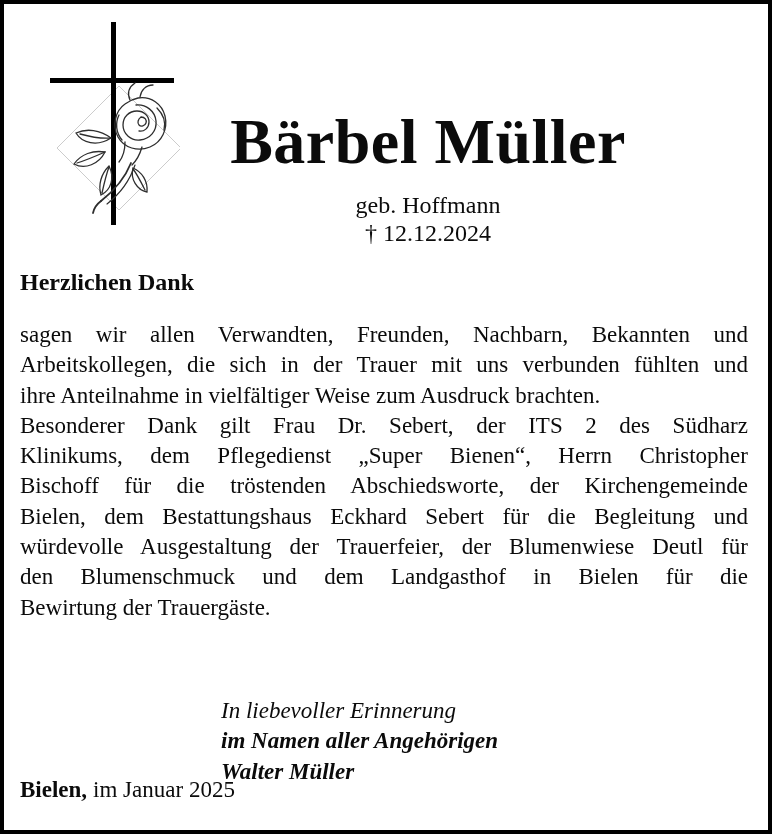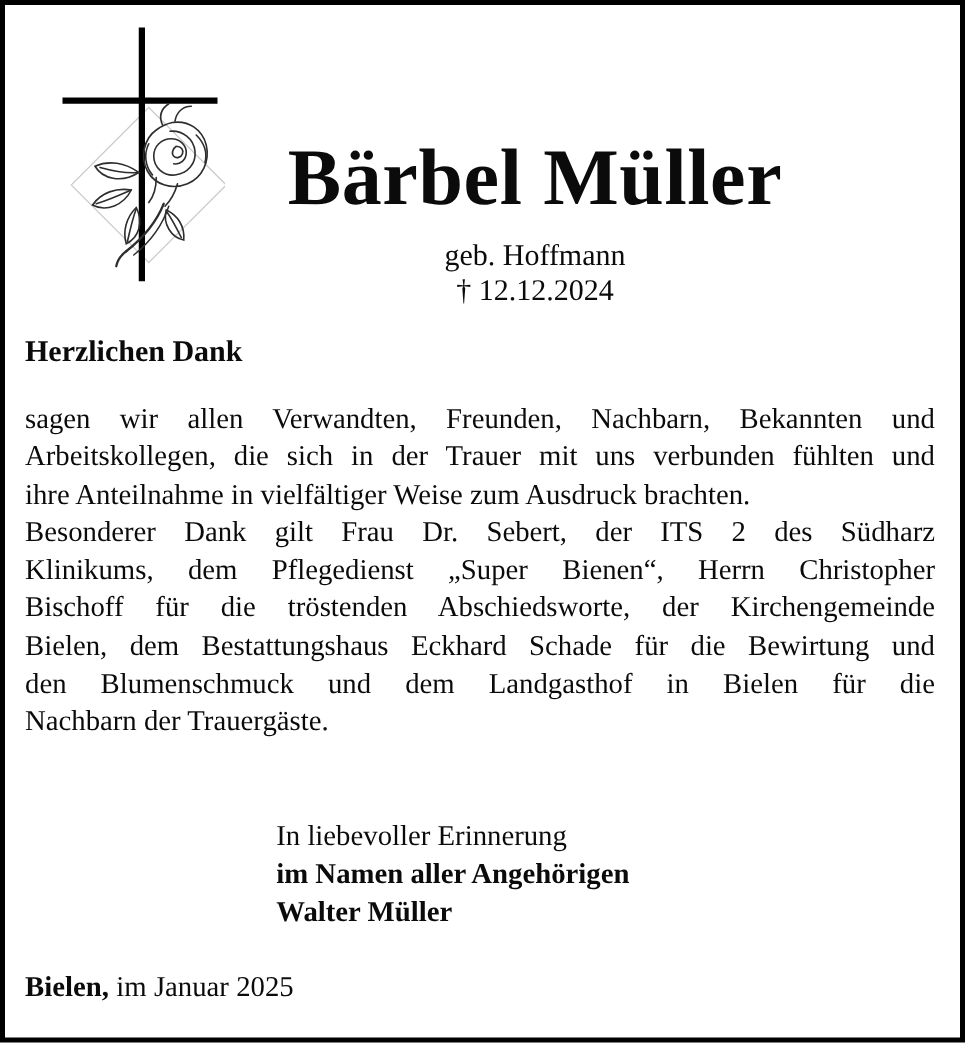--- a/index.html
+++ b/index.html
@@ -64,23 +64,24 @@
     line-height: 30.3px;
     text-align: justify;
     text-align-last: justify;
     white-space: normal;
   }
   .jline.last {
     text-align-last: left;
   }
   .closing {
     position: absolute;
-    left: 221px; top: 654px;
+    left: 221px; top: 696px;
     font-size: 23px;
     line-height: 30.3px;
+    font-style: italic;
   }
   .closing .bold { font-weight: bold; }
   .footer {
     position: absolute;
     left: 20px; top: 777px;
     font-size: 23px;
   }
   .footer .place { font-weight: bold; }
   .footer .date { margin-left: 6px; }
 </style>
@@ -140,23 +141,24 @@
 
   <div class="salutation">Herzlichen Dank</div>
 
   <div class="body-text">
       <div class="jline">sagen wir allen Verwandten, Freunden, Nachbarn, Bekannten und</div>
       <div class="jline">Arbeitskollegen, die sich in der Trauer mit uns verbunden fühlten und</div>
       <div class="jline last">ihre Anteilnahme in vielfältiger Weise zum Ausdruck brachten.</div>
       <div class="jline">Besonderer Dank gilt Frau Dr. Sebert, der ITS 2 des Südharz</div>
       <div class="jline">Klinikums, dem Pflegedienst „Super Bienen“, Herrn Christopher</div>
       <div class="jline">Bischoff für die tröstenden Abschiedsworte, der Kirchengemeinde</div>
-      <div class="jline">Bielen, dem Bestattungshaus Eckhard Schade für die Bewirtung und</div>
+      <div class="jline">Bielen, dem Bestattungshaus Eckhard Sebert für die Begleitung und</div>
+      <div class="jline">würdevolle Ausgestaltung der Trauerfeier, der Blumenwiese Deutl für</div>
       <div class="jline">den Blumenschmuck und dem Landgasthof in Bielen für die</div>
-      <div class="jline last">Nachbarn der Trauergäste.</div>
+      <div class="jline last">Bewirtung der Trauergäste.</div>
     </div>
 
   <div class="closing">
     <div>In liebevoller Erinnerung</div>
     <div class="bold">im Namen aller Angehörigen</div>
     <div class="bold">Walter Müller</div>
   </div>
 
   <div class="footer">
     <span class="place">Bielen,</span><span class="date">im Januar 2025</span>

